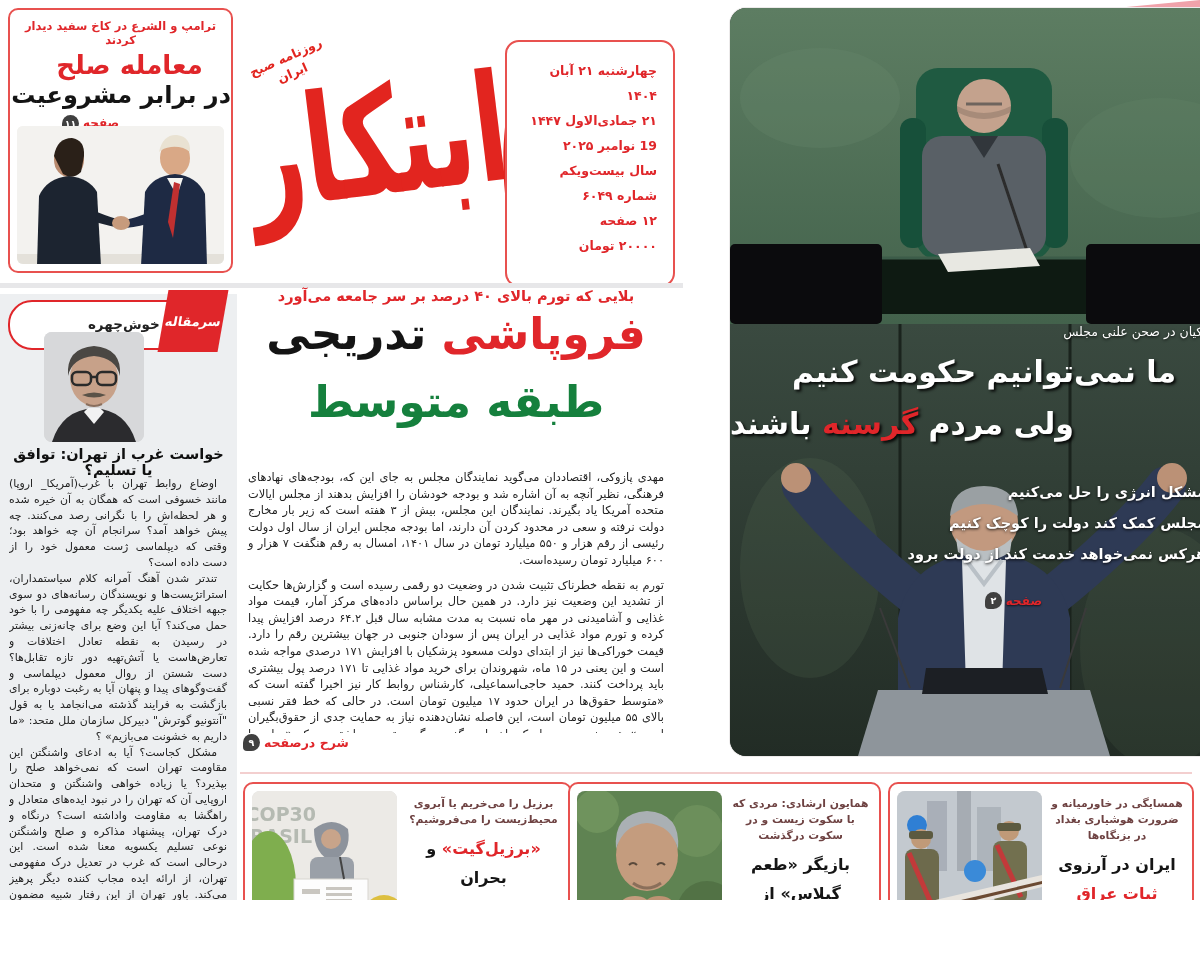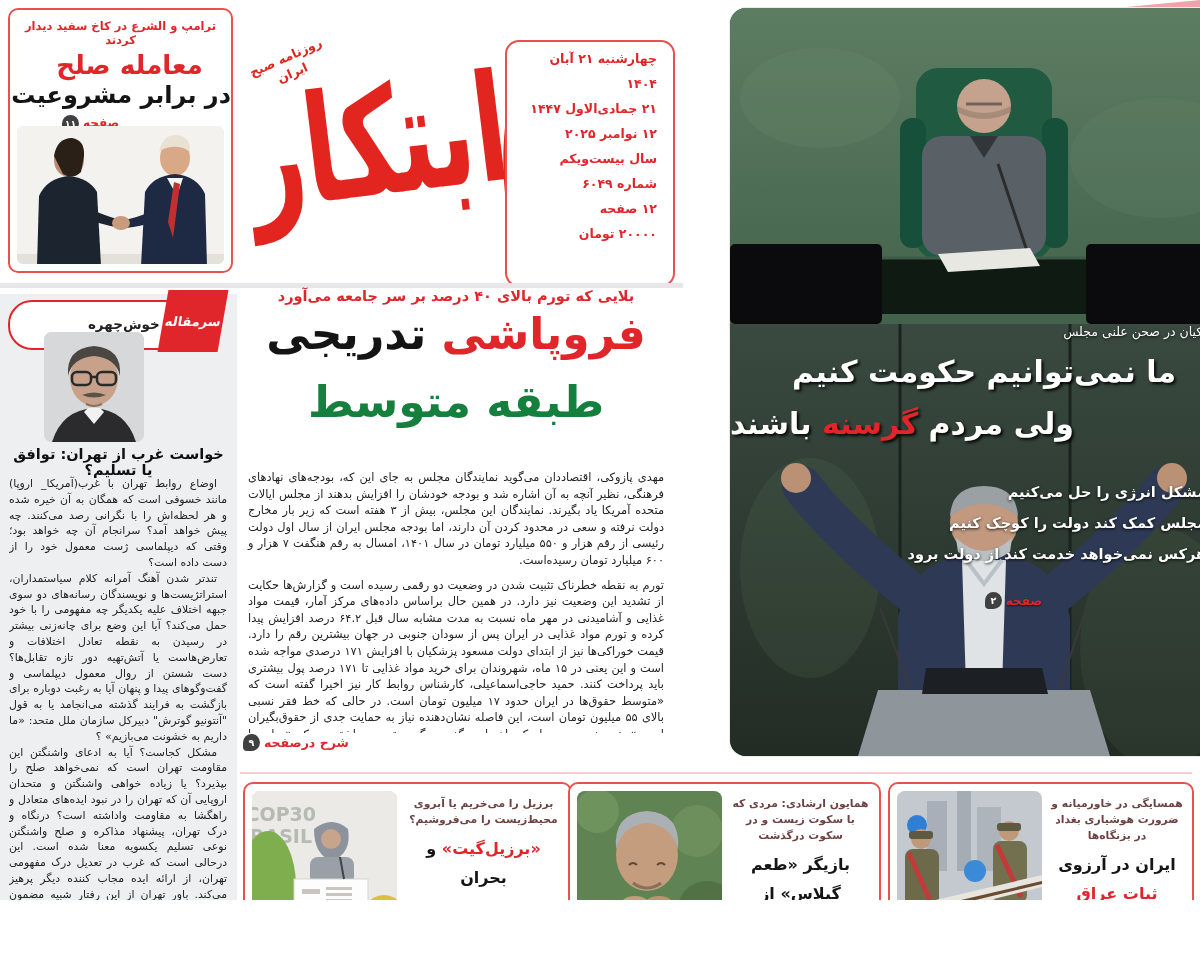--- a/index.html
+++ b/index.html
@@ -21,21 +21,21 @@
   .tl-badge{text-align:left;padding-left:52px;margin-top:2px;}
   .tl-photo{position:absolute;left:7px;right:7px;top:116px;bottom:7px;border-radius:6px;overflow:hidden;background:#f4f3f0;}
   
   .logo{position:absolute;left:240px;top:4px;width:275px;height:278px;display:flex;
         align-items:center;justify-content:center;overflow:visible;}
   .logo-text{font-size:96px;font-weight:bold;color:#e2251f;transform:rotate(-7deg) scale(1.02,1.55);}
   .tagline{position:absolute;left:250px;top:48px;width:78px;color:#e2251f;font-size:12.5px;font-weight:bold;
            transform:rotate(-24deg);text-align:center;line-height:17px;}
   .swoosh{position:absolute;left:494px;top:48px;}
   .date-box{position:absolute;left:505px;top:40px;width:166px;height:243px;border:2px solid #e8514f;border-radius:14px;background:#fff;}
-  .date-lines{margin:4px 16px 0 12px;text-align:right;color:#e0262a;font-size:12.5px;font-weight:bold;line-height:25px;}
+  .date-lines{margin:16px 16px 0 12px;text-align:right;color:#e0262a;font-size:12.5px;font-weight:bold;line-height:25px;}
   .div-top{position:absolute;left:0;top:283px;width:683px;height:5px;background:#e7e7e9;}
   
   .wm{position:absolute;left:1093px;top:0;width:107px;height:48px;background:#f0a2aa;z-index:1;
       clip-path:polygon(0 45%,14% 18%,100% 0,100% 100%,12% 100%);}
   .wm-txt{position:absolute;right:8px;top:6px;color:#fff;font-size:19px;font-weight:bold;}
   .wm-dashes{position:absolute;left:14px;top:26px;width:70px;height:7px;
              background:repeating-linear-gradient(90deg,#9c2f2f 0 10px,transparent 10px 14px);}
   .lead{position:absolute;left:686px;top:8px;width:508px;height:748px;border-radius:16px;overflow:hidden;
         background:#2c3a31;z-index:2;box-shadow:0 0 0 1px #eceaea;margin-left:44px;}
   .lead svg{position:absolute;left:0;top:0;}
@@ -127,21 +127,21 @@
     <span class="logo-text">ابتکار</span>
   </div>
   <div class="tagline">روزنامه صبح ایران</div>
   <svg class="swoosh" width="34" height="198" viewBox="0 0 34 198">
     <path d="M32,0 C6,52 2,138 22,198 C12,130 14,60 32,0 Z" fill="#e2251f"></path>
   </svg>
   <div class="date-box">
     <div class="date-lines">
       <div>چهارشنبه ۲۱ آبان ۱۴۰۴</div>
       <div>۲۱ جمادی‌الاول ۱۴۴۷</div>
-      <div>۱۲ نوامبر ۲۰۲۵</div>
+      <div>19 نوامبر ۲۰۲۵</div>
       <div>سال بیست‌ویکم</div>
       <div>شماره ۶۰۴۹</div>
       <div>۱۲ صفحه</div>
       <div>۲۰۰۰۰ تومان</div>
     </div>
   </div>
   <div class="div-top"></div>
 
   <div class="wm">
     <span class="wm-txt">جار</span>

